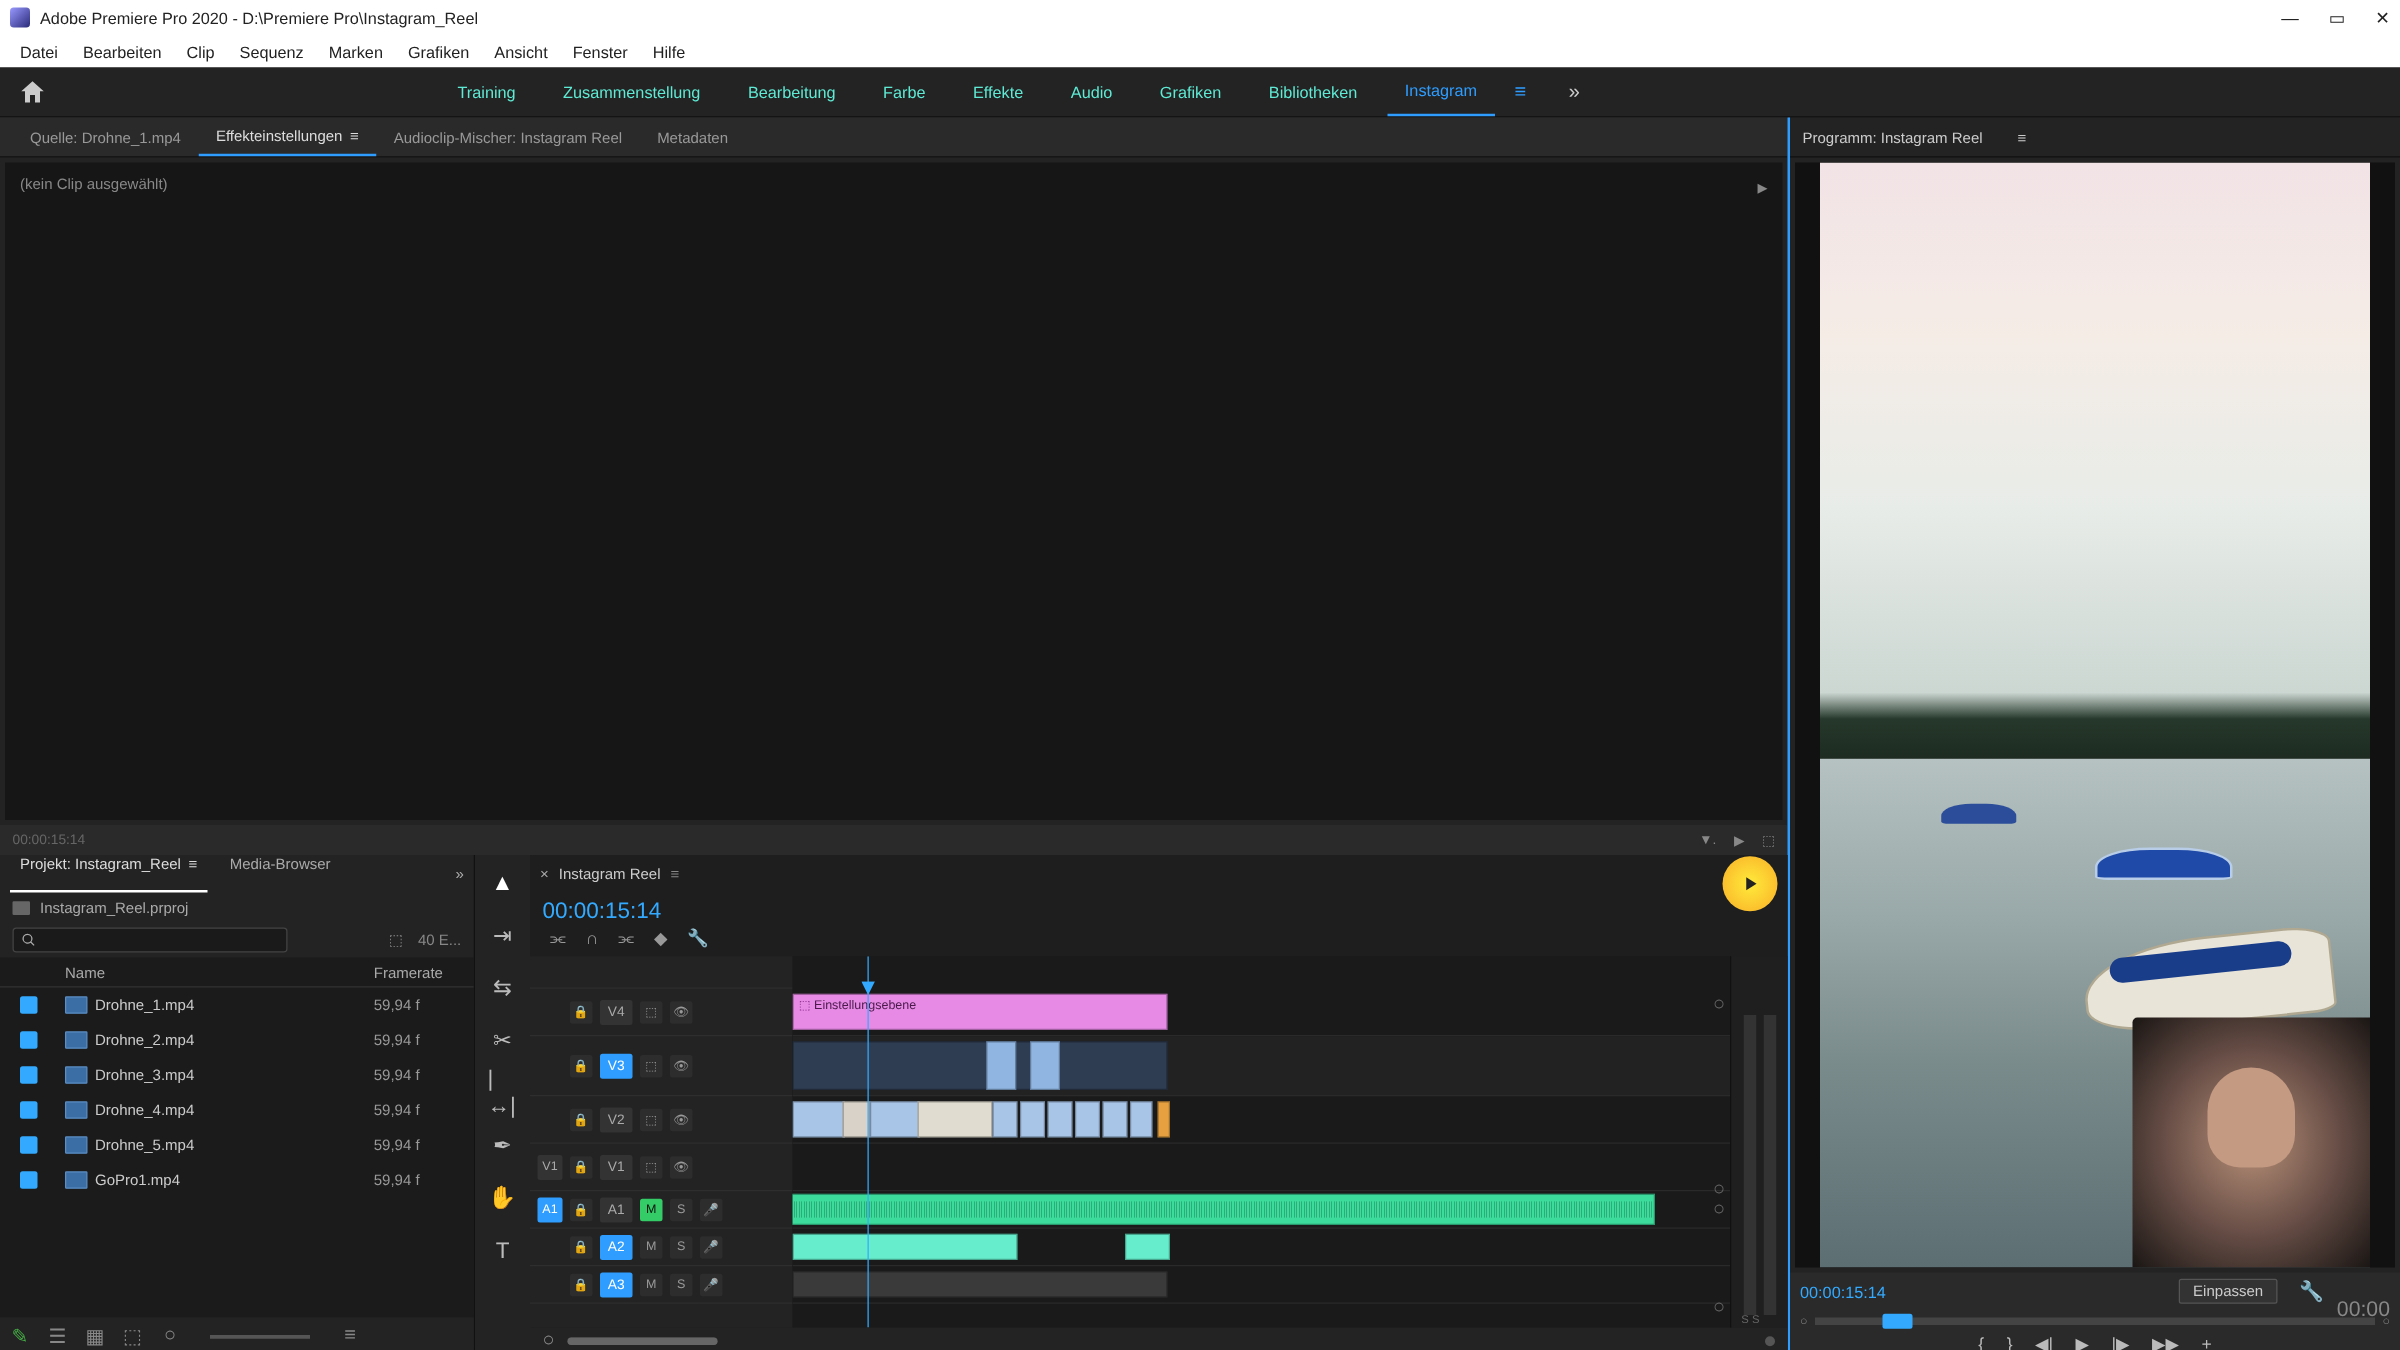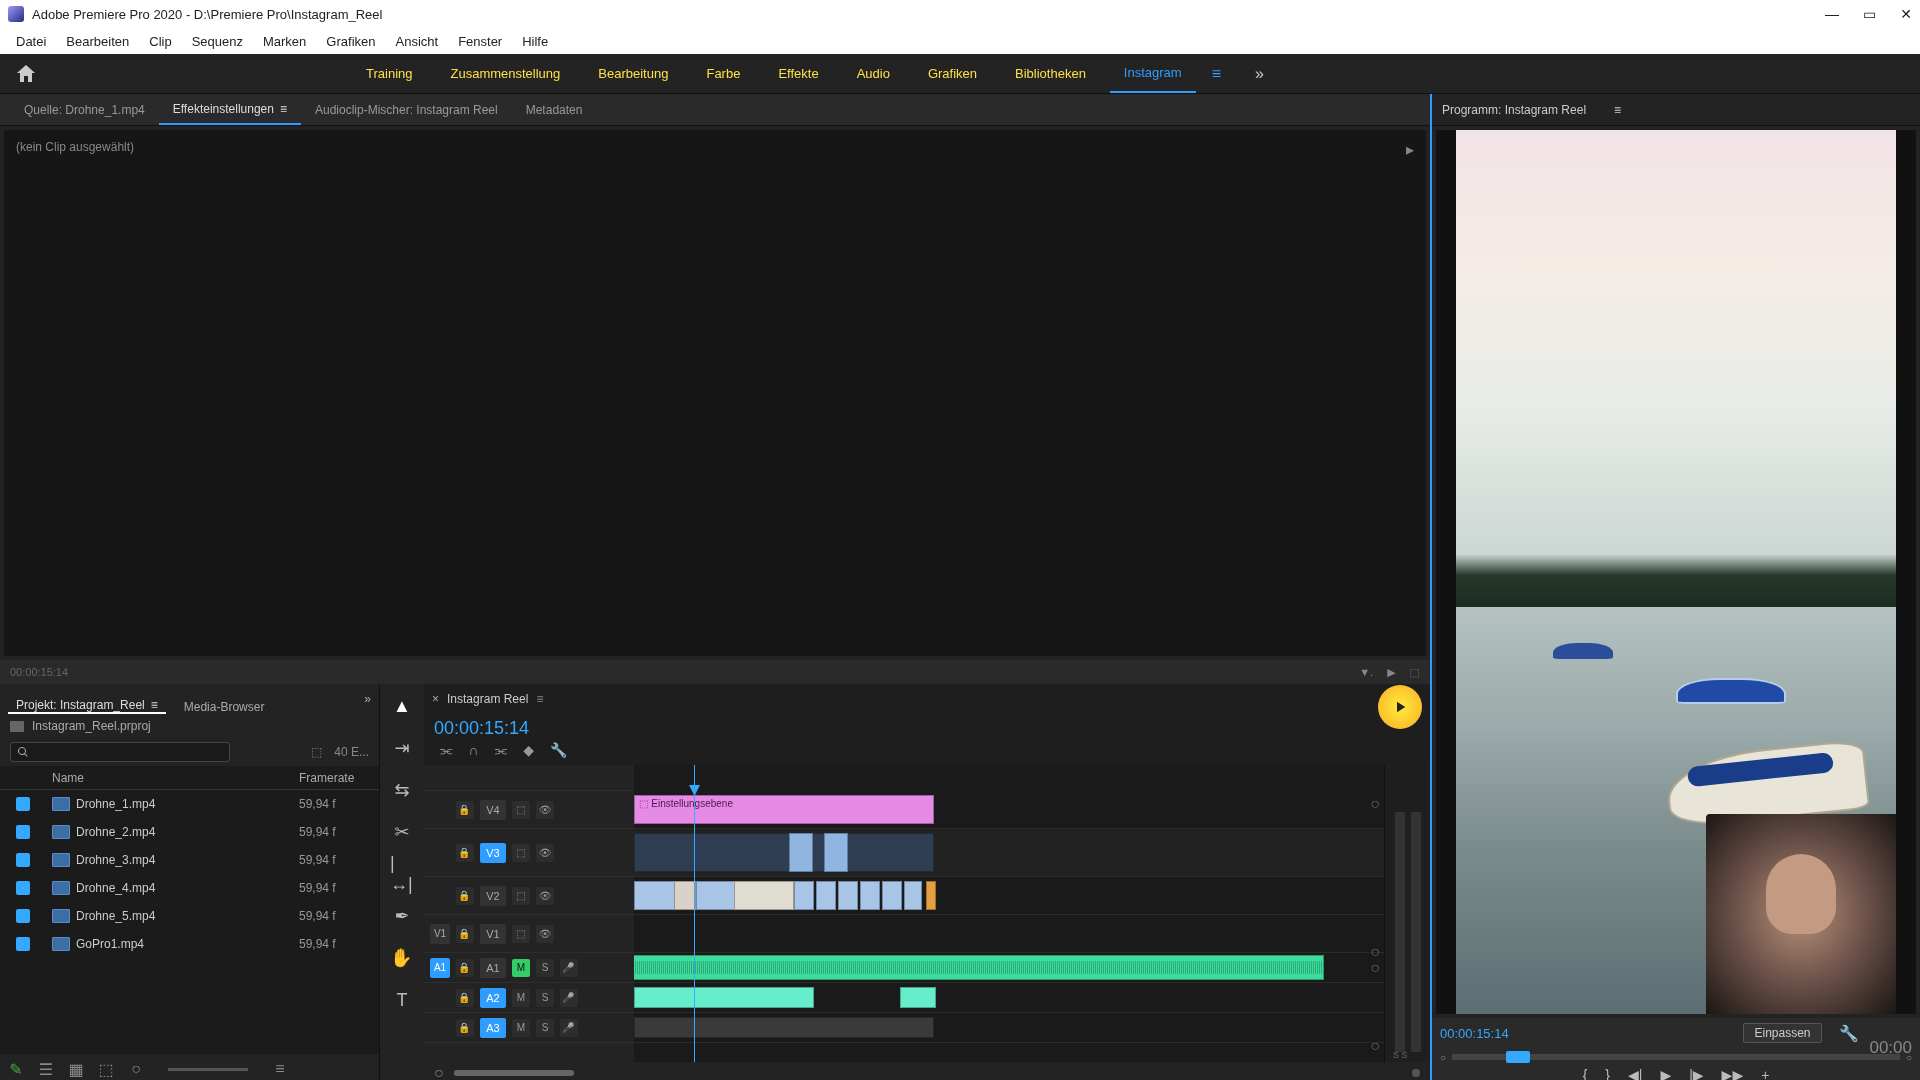--- a/index.html
+++ b/index.html
@@ -12,21 +12,21 @@
 .titlebar .win-controls span { cursor: pointer; }
 
 
 .menubar { display: flex; height: 26px; background: #fff; color: #222; align-items: center; padding: 0 6px; font-size: 13px; }
 .menubar span { padding: 0 10px; cursor: pointer; }
 
 
 .workspacebar { display: flex; height: 40px; background: #232323; align-items: center; border-bottom: 1px solid #111; }
 .workspacebar .home-icon { width: 24px; height: 24px; margin: 0 14px; color: #ccc; cursor: pointer; }
 .workspacebar .ws-tabs { display: flex; margin-left: 300px; gap: 10px; height: 100%; align-items: center; }
-.workspacebar .ws-tab { color: #fde047; font-size: 13px; padding: 0 14px; height: 100%; display: flex; align-items: center; cursor: pointer; }
+.workspacebar .ws-tab { color: #5eead4; font-size: 13px; padding: 0 14px; height: 100%; display: flex; align-items: center; cursor: pointer; }
 .workspacebar .ws-tab.active { color: #2e9dff; border-bottom: 2px solid #2e9dff; }
 .ws-menu-icon { color: #2e9dff; margin: 0 6px; cursor: pointer; }
 .ws-arrow { color: #ccc; margin: 0 18px; font-size: 16px; cursor: pointer; }
 
 
 .row-tabs { display: flex; height: 32px; background: #2a2a2a; align-items: flex-start; padding: 0 10px; border-bottom: 1px solid #111; font-size: 12px; }
 .row-tabs .ptab { padding: 0 14px; color: #999; height: 100%; display: flex; align-items: center; cursor: pointer; }
 .row-tabs .ptab.active { color: #ddd; border-bottom: 2px solid #2e9dff; }
 .row-tabs .ptab .menu-icon { margin-left: 6px; }
 
@@ -70,21 +70,21 @@
 .pc-row2 { display:flex; align-items:center; height:18px; padding:0 8px; }
 .pc-scrub { flex:1; height:6px; background:#444; position:relative; }
 .pc-scrub .thumb { position:absolute; left:12%; top:-3px; width:24px; height:12px; background:#33aaff; border-radius:2px; }
 .pc-row3 { display:flex; align-items:center; justify-content:center; height:18px; gap:18px; color:#bbb; }
 .pc-row3 span { cursor:pointer; font-size:14px; }
 
 
 .project-panel { grid-column:1; grid-row:2; background:#232323; display:flex; }
 .project-left { width:380px; display:flex; flex-direction:column; border-right:1px solid #111; }
 .project-left .proj-tabs { height:30px; display:flex; align-items:center; padding:0 8px; font-size:12px; gap:10px; }
-.proj-tabs .ptab { padding:0 8px; height:100%; display:flex; align-items:flex-end; cursor:pointer; }
+.proj-tabs .ptab { padding:0 8px; height:100%; display:flex; align-items:flex-start; cursor:pointer; }
 .proj-tabs .ptab.active { border-bottom:2px solid #fff; color:#ddd; }
 .proj-tabs .expand { margin-left:auto; cursor:pointer; color:#aaa; }
 .proj-path { height:24px; display:flex; align-items:center; padding:0 10px; font-size:12px; color:#aaa; gap:8px; }
 .proj-path .bin-icon { width:14px; height:11px; background:#666; border-radius:1px; }
 .proj-search-row { height:28px; display:flex; align-items:center; padding:0 10px; gap:8px; }
 .proj-search { flex:1; max-width:220px; height:20px; background:#1a1a1a; border:1px solid #444; border-radius:3px; color:#aaa; display:flex; align-items:center; padding:0 6px; font-size:12px; }
 .proj-search svg { width:12px; height:12px; margin-right:4px; }
 .proj-icons-right { margin-left:auto; display:flex; gap:12px; color:#888; font-size:12px; }
 .proj-table { flex:1; overflow:auto; background:#1b1b1b; }
 .proj-th { display:flex; height:24px; align-items:center; font-size:12px; color:#aaa; border-bottom:1px solid #333; }

